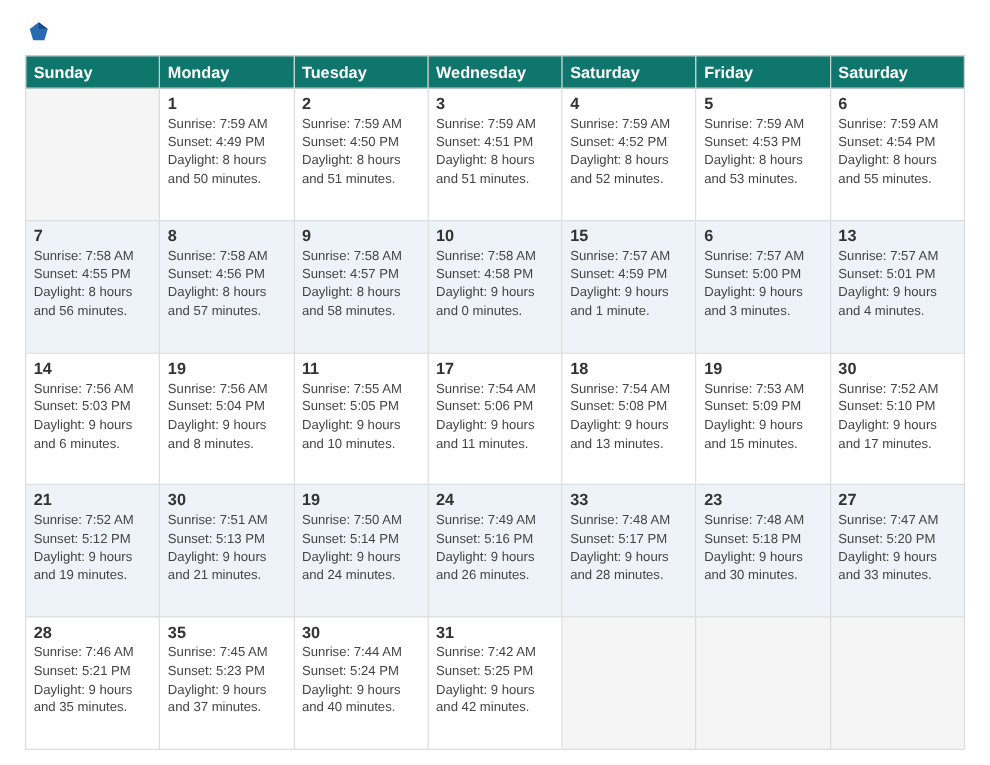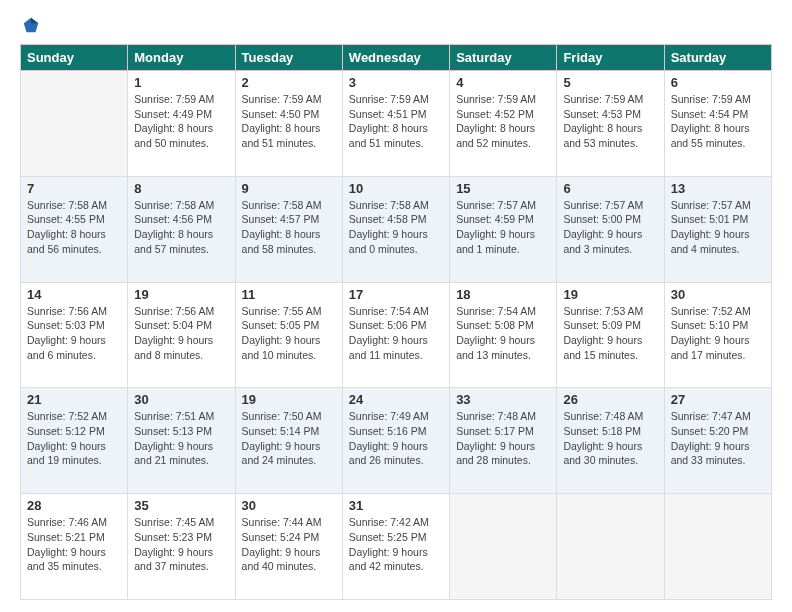--- a/index.html
+++ b/index.html
@@ -246,21 +246,21 @@
           </td>
           <td>
             <span class="day-number">24</span>
             <div class="cell-text">Sunrise: 7:49 AM<br>Sunset: 5:16 PM<br>Daylight: 9 hours and 26 minutes.</div>
           </td>
           <td>
             <span class="day-number">33</span>
             <div class="cell-text">Sunrise: 7:48 AM<br>Sunset: 5:17 PM<br>Daylight: 9 hours and 28 minutes.</div>
           </td>
           <td>
-            <span class="day-number">26</span>
+            <span class="day-number">23</span>
             <div class="cell-text">Sunrise: 7:48 AM<br>Sunset: 5:18 PM<br>Daylight: 9 hours and 30 minutes.</div>
           </td>
           <td>
             <span class="day-number">27</span>
             <div class="cell-text">Sunrise: 7:47 AM<br>Sunset: 5:20 PM<br>Daylight: 9 hours and 33 minutes.</div>
           </td>
         </tr>
         <tr>
           <td>
             <span class="day-number">28</span>

